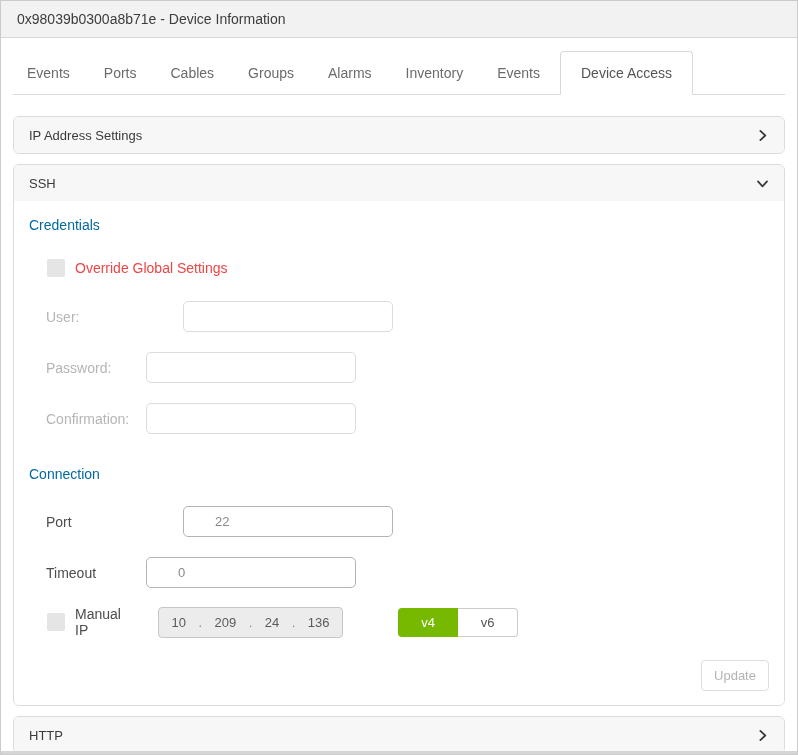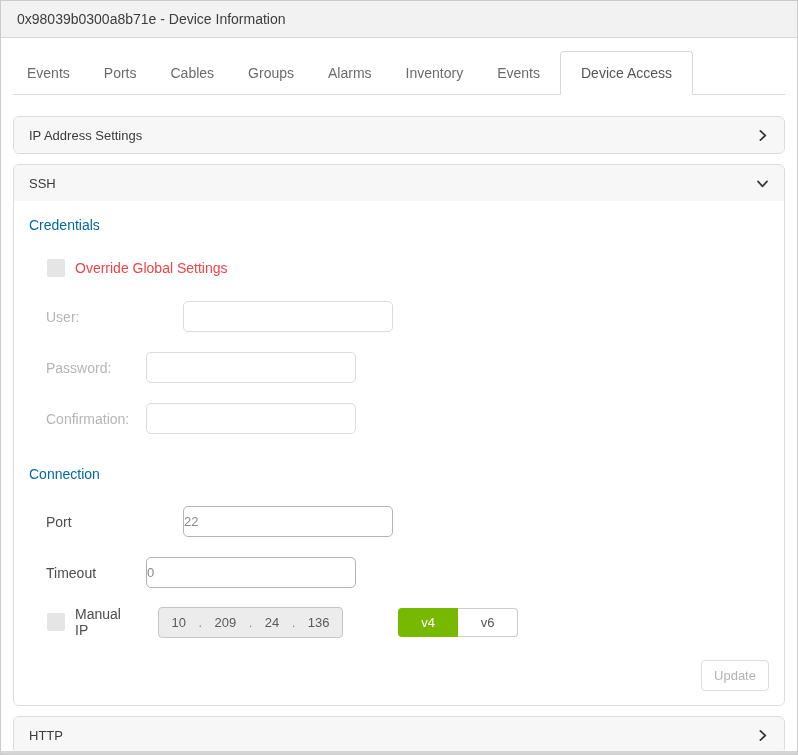--- a/index.html
+++ b/index.html
@@ -105,21 +105,21 @@
     font-size: 14px;
     color: #4d4d4d;
     flex: 0 0 auto;
   }
   .field-label.muted { color: #b5b5b5; }
   .text-input {
     width: 210px;
     height: 31px;
     border: 1px solid #dcdcdc;
     border-radius: 5px;
-    padding: 0 0;
+    padding: 0 31px;
     font-family: "Liberation Sans", sans-serif;
     font-size: 13px;
     color: #8a8a8a;
     background: #ffffff;
     outline: none;
   }
   .text-input.enabled { border-color: #b3b3b3; }
   .heading-connection { margin-top: 32px; }
   
   .manual-row {

